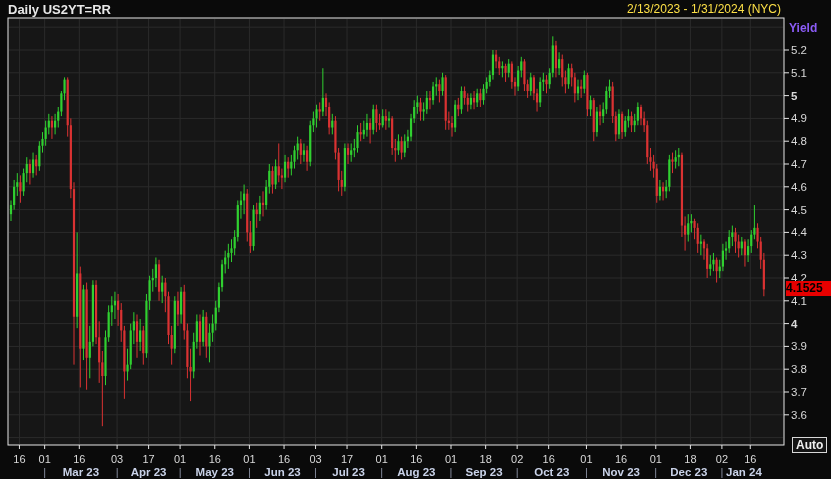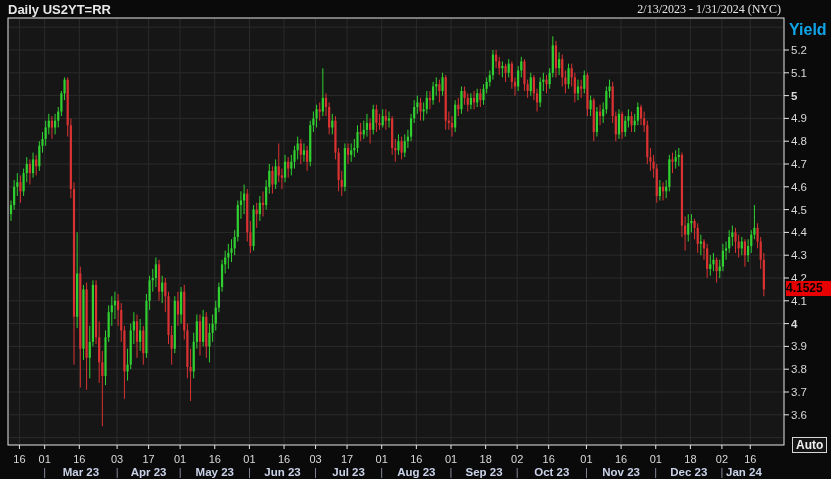--- a/index.html
+++ b/index.html
@@ -4,24 +4,24 @@
 <style>
   html,body{margin:0;padding:0;background:#000;}
   .screen{
     position:relative;width:831px;height:479px;background:#0a0a0a;
     font-family:"Liberation Sans",sans-serif;overflow:hidden;
   }
   .hdr-title{
     position:absolute;left:8px;top:2px;font-size:13px;font-weight:bold;color:#e8e8e8;
   }
   .hdr-range{
-    position:absolute;right:50px;top:2px;font-size:12px;color:#e5e5e5;font-family:Liberation Serif, serif;
+    position:absolute;right:50px;top:2px;font-size:12px;color:#fde047;
   }
   .yield-label{
-    position:absolute;left:789px;top:21px;font-size:16px;font-weight:bold;color:#0ea5e9;
+    position:absolute;left:789px;top:21px;font-size:12px;font-weight:bold;color:#8b5cf6;
   }
   .last-price{
     position:absolute;left:786px;width:49px;height:15px;line-height:15px;
     background:#e80000;color:#000;font-size:12px;font-weight:bold;text-align:left;
   }
   .auto-btn{
     position:absolute;left:792px;top:437px;padding:0 3px;border:1px solid #d8d8d8;
     color:#f0f0f0;font-size:12px;font-weight:bold;background:#141414;cursor:pointer;text-align:right;
   }
   svg text{font-family:"Liberation Sans",sans-serif;}

